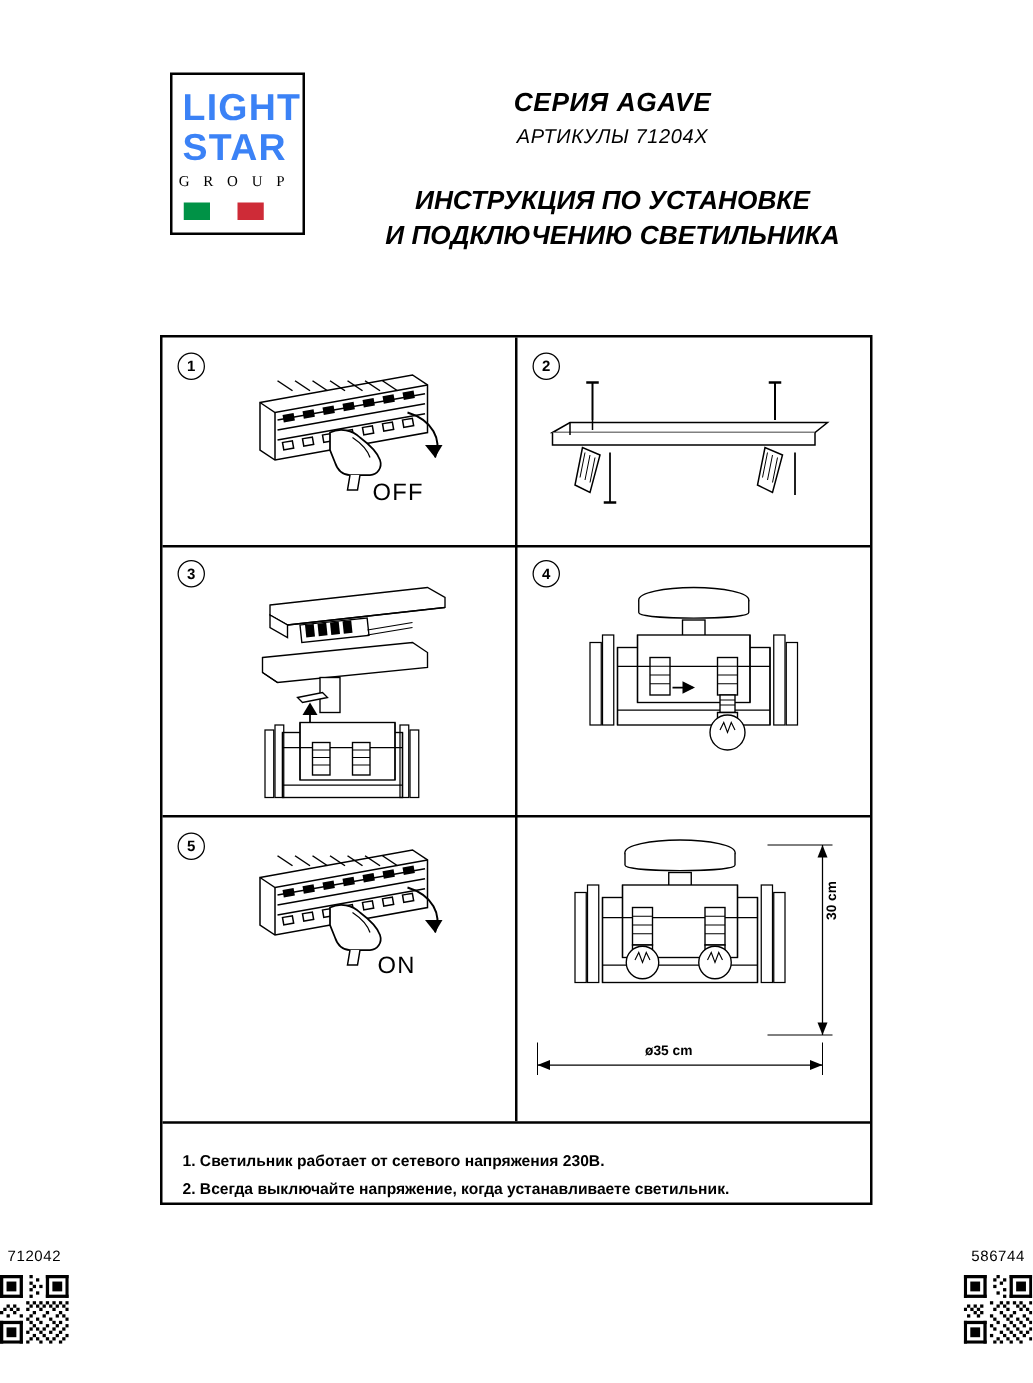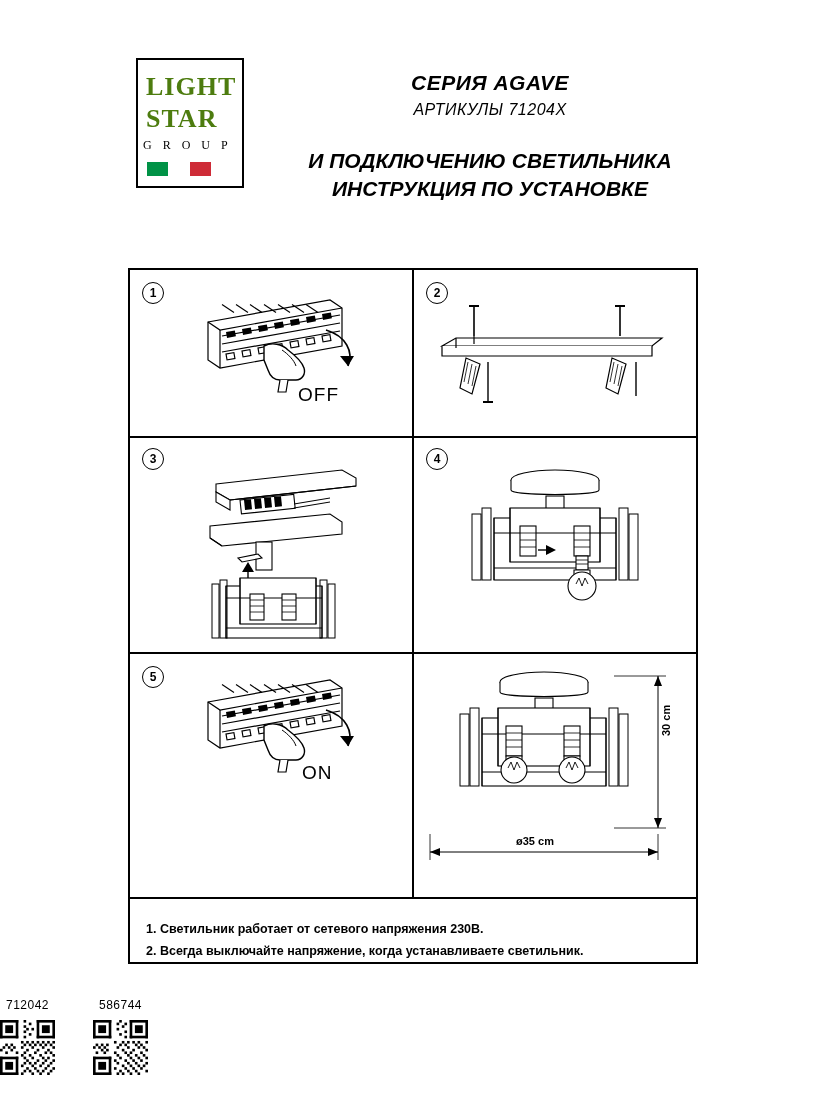--- a/index.html
+++ b/index.html
@@ -29,26 +29,26 @@
   }
   .logo-box {
     position: absolute;
     left: 136px; top: 58px;
     width: 108px; height: 130px;
     border: 2px solid #000;
     background: #fff;
     box-sizing: border-box;
   }
   .logo-text {
-    font-family: Liberation Serif, serif;
+    font-family: Liberation Sans, sans-serif;
     font-weight: bold;
-    font-size: 26px;
+    font-size: 30px;
     line-height: 30px;
     letter-spacing: 1px;
-    color: #4d7c0f;
+    color: #3b82f6;
     padding: 12px 0 0 8px;
   }
   .logo-text .l2 { margin-top: 2px; }
   .logo-group {
     font-family: "Liberation Serif", serif;
     font-size: 12px;
     letter-spacing: 4px;
     padding-left: 5px;
     margin-top: 4px;
   }
@@ -128,21 +128,21 @@
     font-size: 12.5px;
     font-weight: bold;
     line-height: 22px;
   }
 
   .codes {
     position: absolute;
     left: 0; top: 998px;
     width: 826px;
     display: flex;
-    justify-content: flex-start;
+    justify-content: space-between;
     gap: 38px;
   }
   .code-item { text-align: center; }
   .code-label {
     font-size: 12px;
     margin-bottom: 8px;
     letter-spacing: 0.5px;
   }
   .qr {
     width: 55px; height: 55px;
@@ -179,22 +179,22 @@
         <i class="g"></i>
           <i class="w"></i>
           <i class="r"></i>
       </div>
     </div>
 
     <div class="title-block">
       <div class="series-line">СЕРИЯ AGAVE</div>
       <div class="article-line">АРТИКУЛЫ 71204X</div>
       <div class="instr-line">
+        <div>ИНСТРУКЦИЯ ПО УСТАНОВКЕ</div>
         <div>И ПОДКЛЮЧЕНИЮ СВЕТИЛЬНИКА</div>
-        <div>ИНСТРУКЦИЯ ПО УСТАНОВКЕ</div>
       </div>
     </div>
   </div>
 
   <div class="grid-wrap">
 
     <div class="hline" style="left:0; top:166px; width:566px; height:2px;"></div>
     <div class="hline" style="left:0; top:382px; width:282px; height:2px;"></div>
     <div class="hline" style="left:282px; top:382px; width:284px; height:2px;"></div>
     <div class="hline" style="left:0; top:627px; width:566px; height:2px;"></div>

